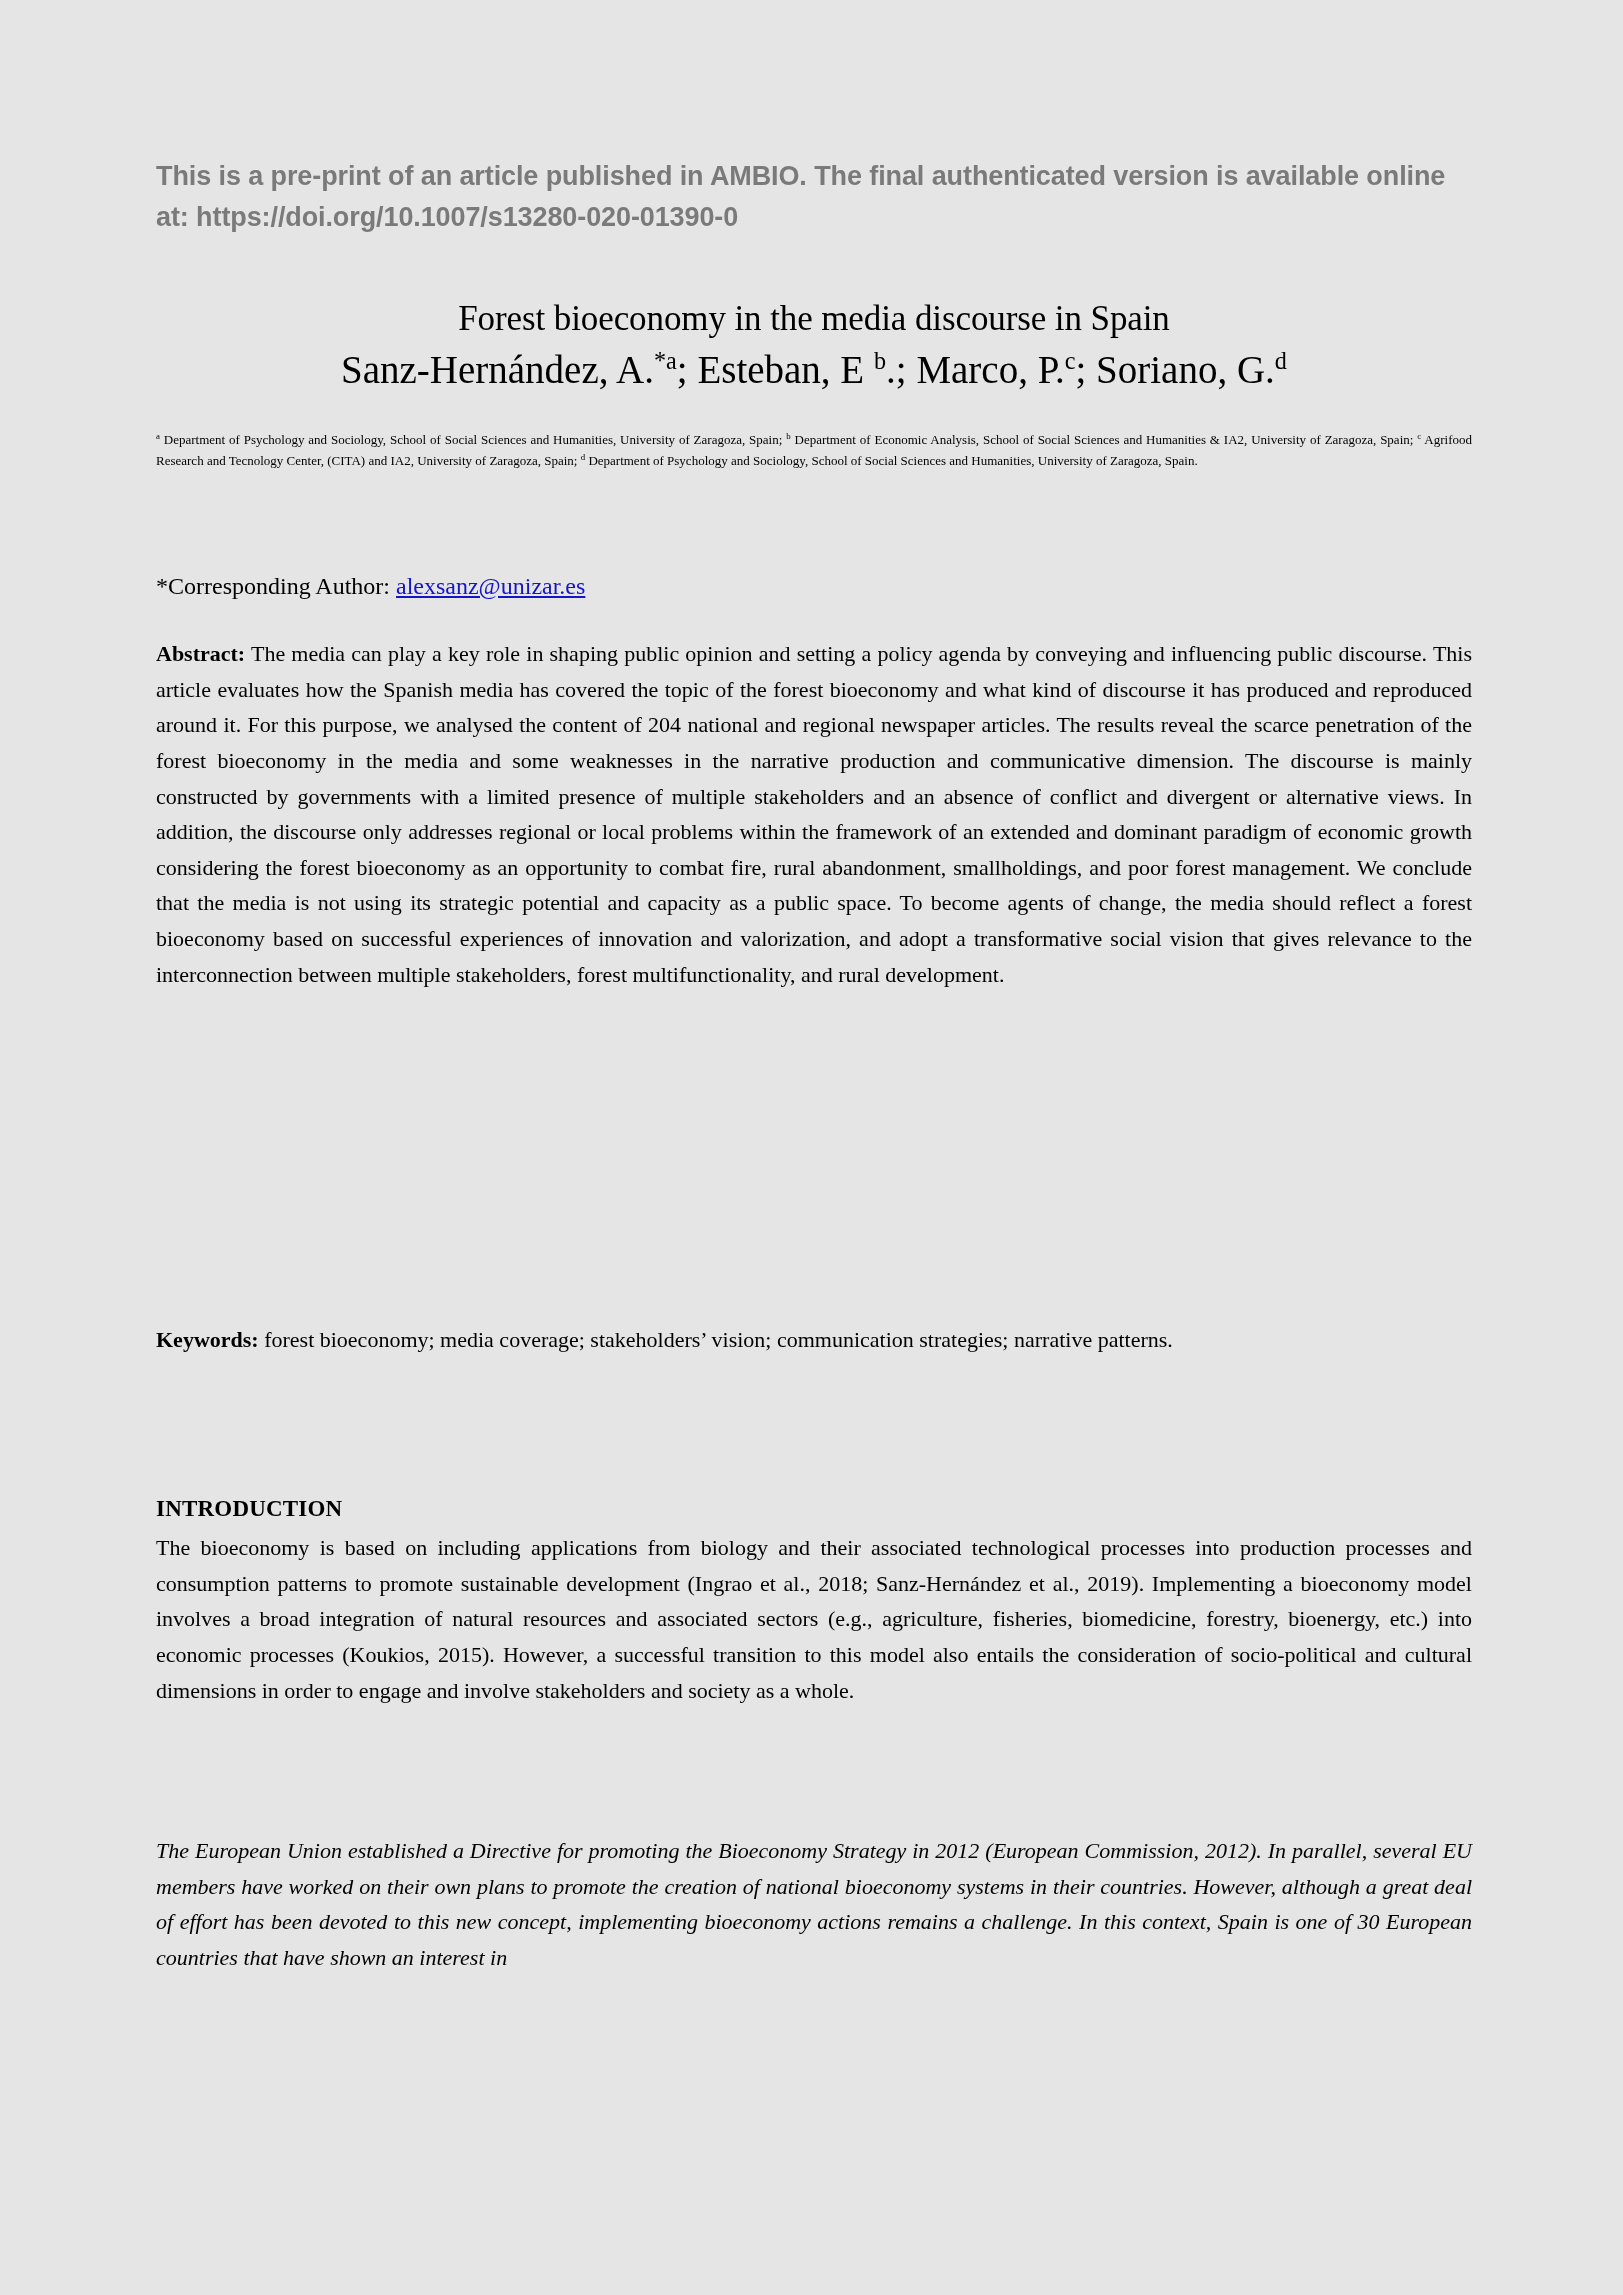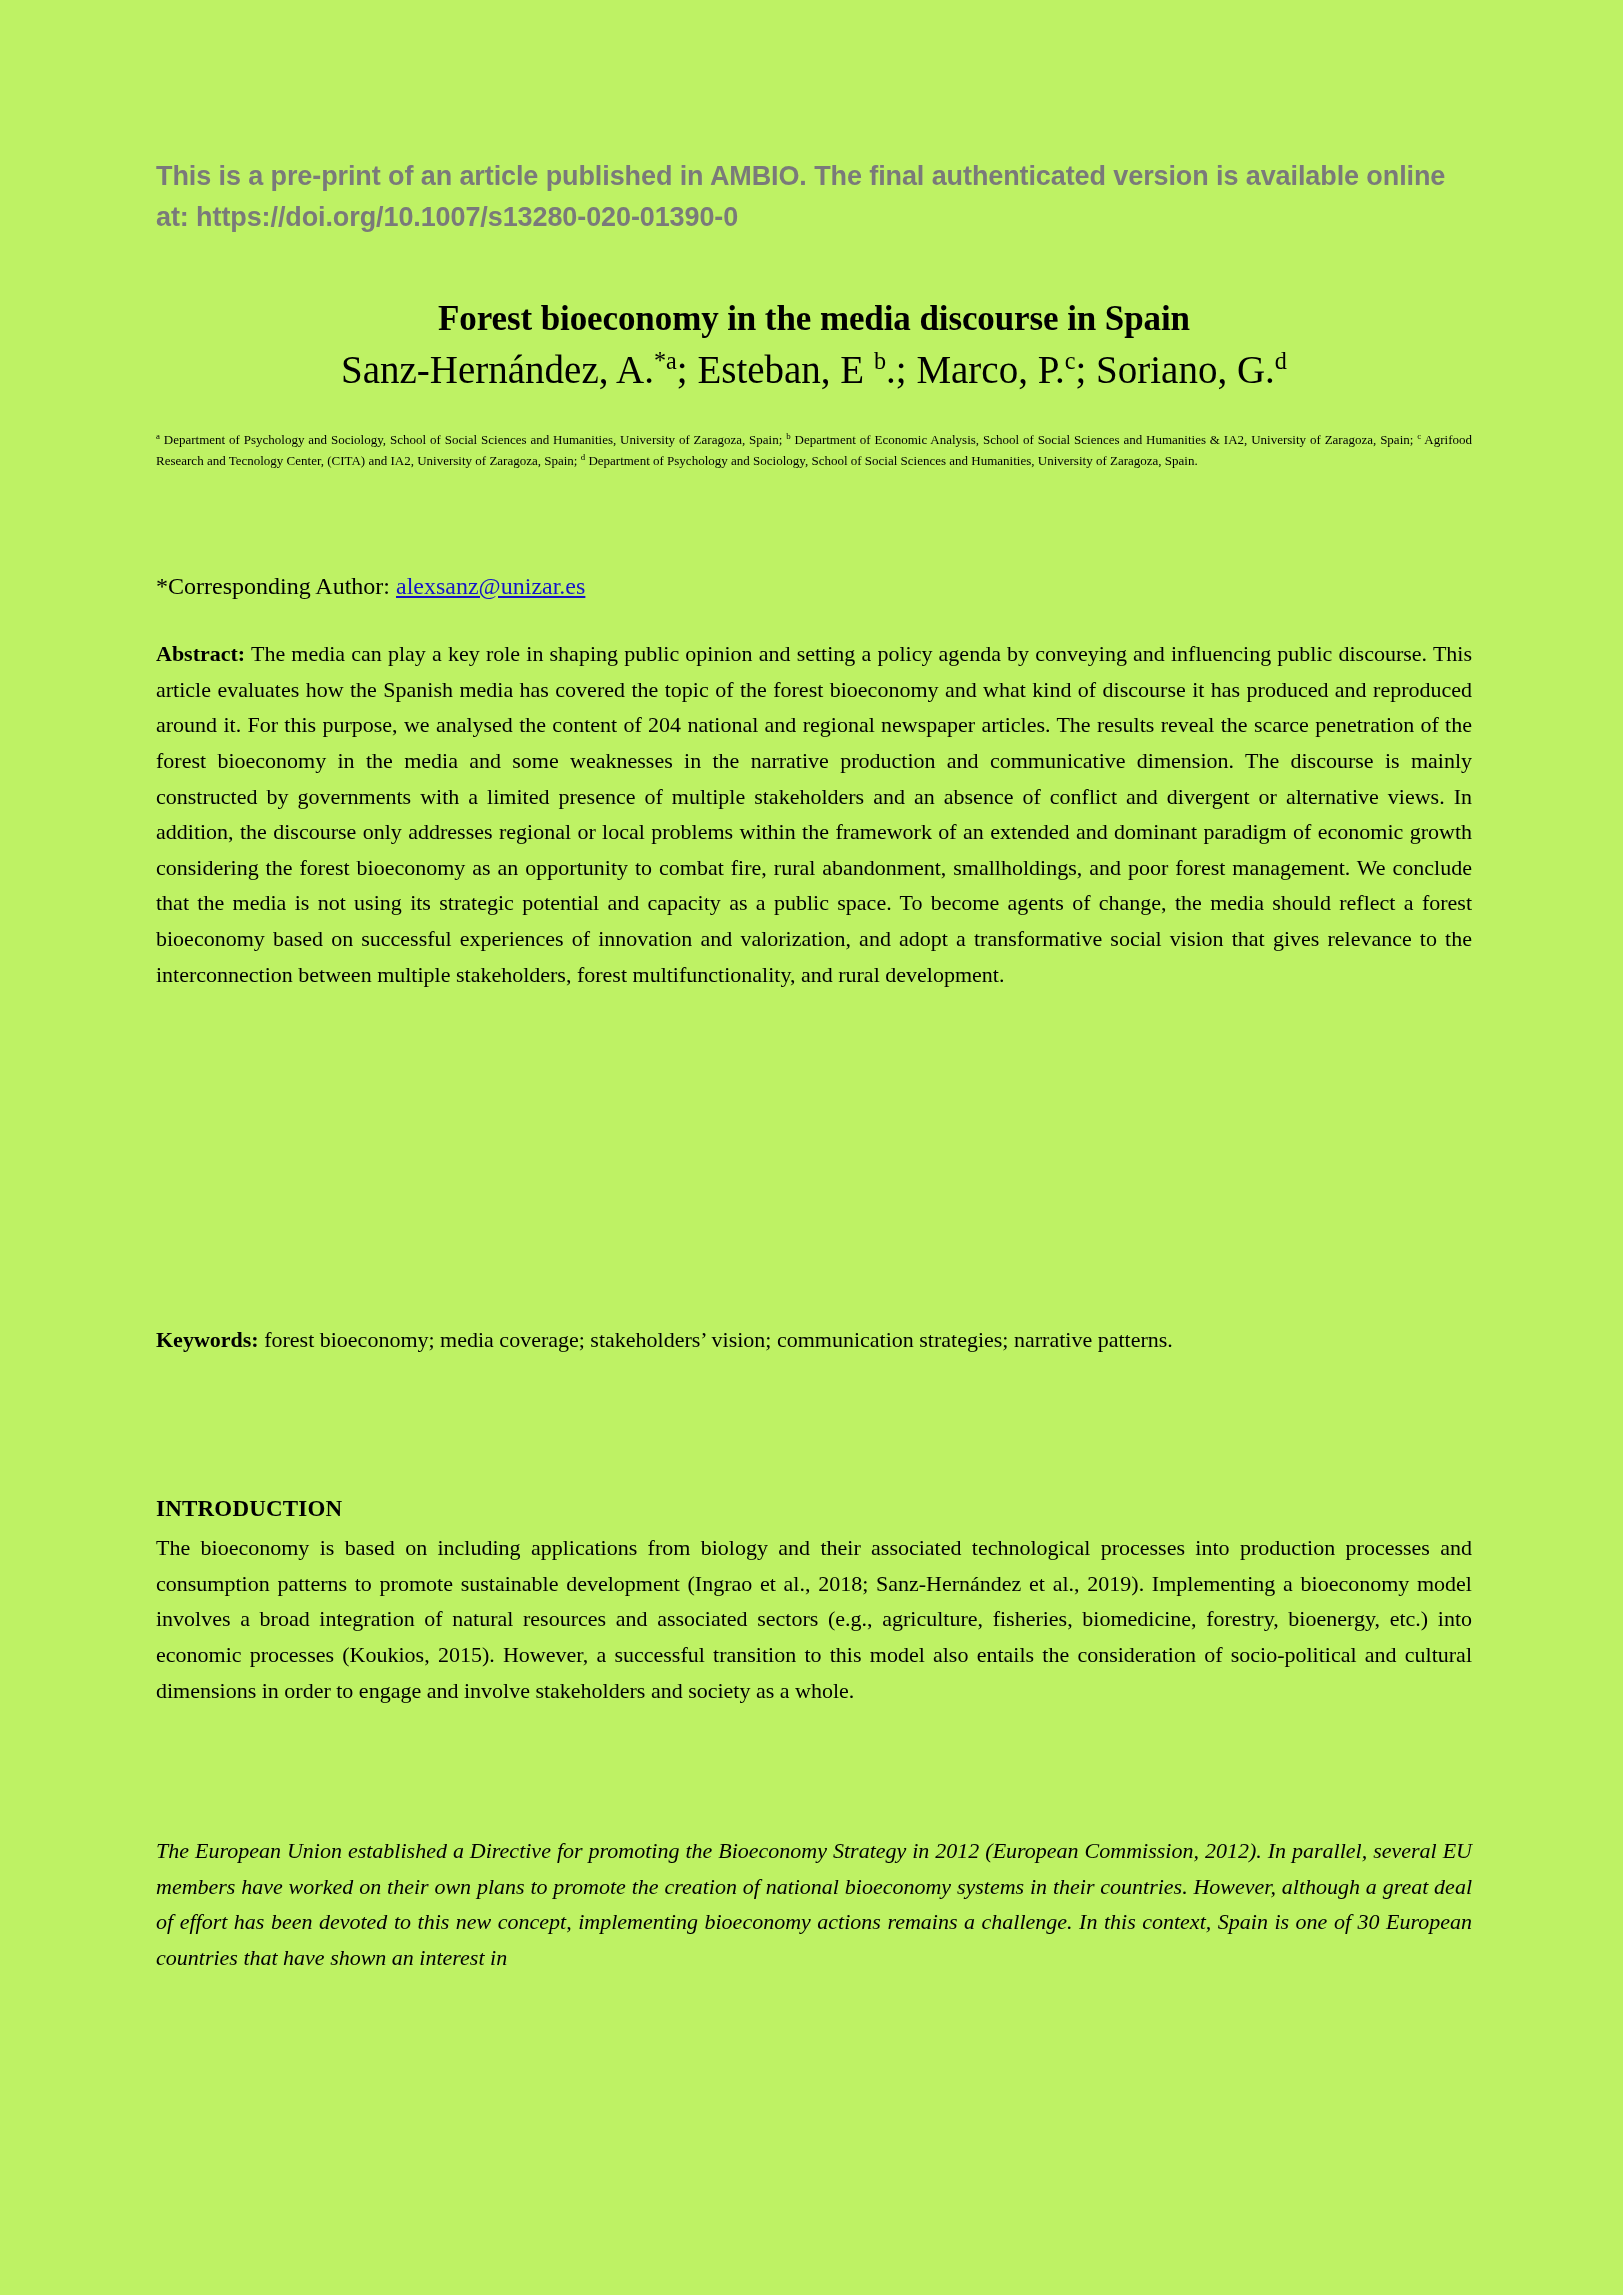--- a/index.html
+++ b/index.html
@@ -4,21 +4,21 @@
 <style>
   html, body {
     margin: 0;
     padding: 0;
     background: #ffffff;
   }
   .page {
     position: relative;
     width: 1623px;
     height: 2295px;
-    background: #bef264;
+    background: #e5e5e5;
     margin: 0 auto;
     box-sizing: border-box;
     font-family: "Liberation Serif", "DejaVu Serif", serif;
     color: #000000;
     overflow: hidden;
   }
 
   
   .preprint-note {
     position: absolute;
@@ -34,21 +34,21 @@
   }
 
   
   .doc-title {
     position: absolute;
     left: 156px;
     top: 298px;
     width: 1316px;
     text-align: center;
     font-family: "Liberation Serif", "DejaVu Serif", serif;
-    font-weight: bold;
+    font-weight: normal;
     font-size: 35px;
     line-height: 1.18;
     letter-spacing: -0.1px;
   }
 
   
   .authors {
     position: absolute;
     left: 156px;
     top: 347px;

